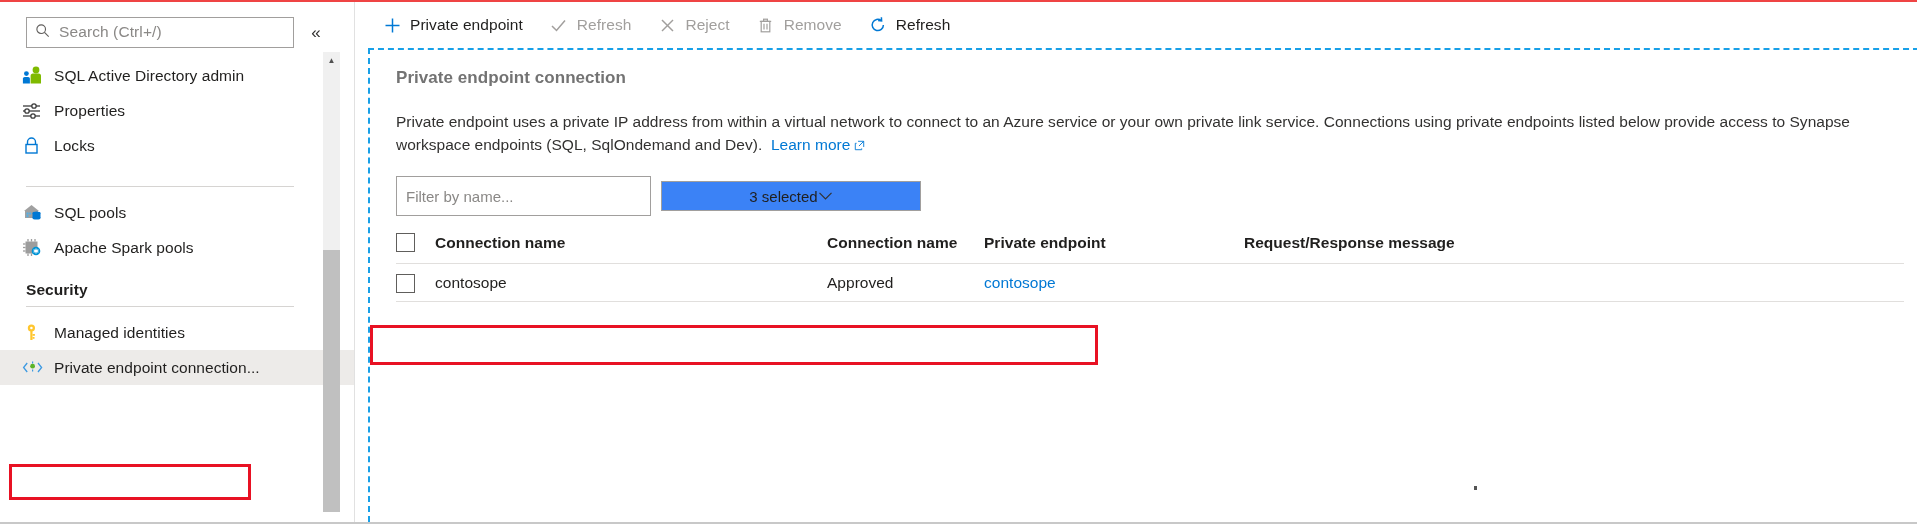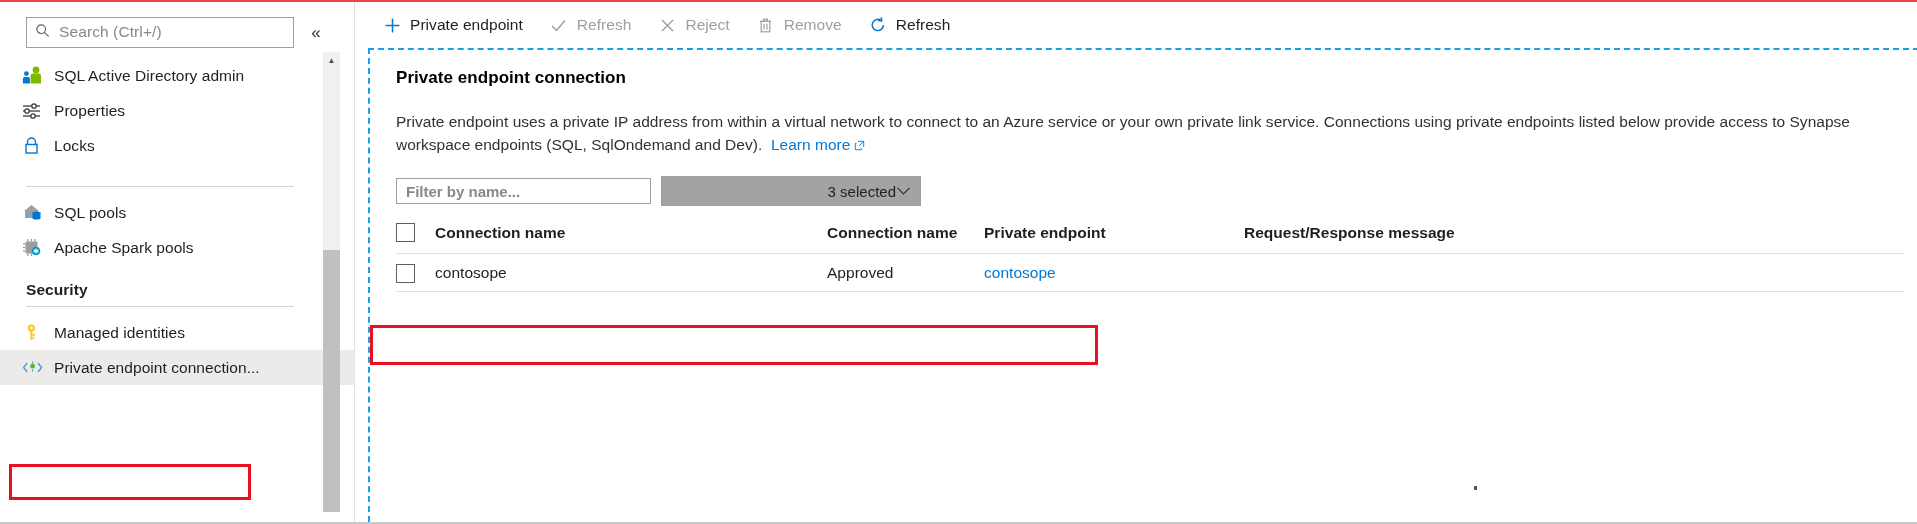--- a/index.html
+++ b/index.html
@@ -206,21 +206,21 @@
     border-bottom: 0;
     box-sizing: border-box;
     background: #ffffff;
   }
 
   .panel-inner { padding: 18px 26px 0 26px; }
 
   .panel-title {
     font-size: 17px;
     font-weight: bold;
-    color: #000000;
+    color: #737373;
     letter-spacing: .05px;
   }
 
   .panel-desc {
     margin-top: 22px;
     font-size: 15.5px;
     line-height: 23px;
     color: #323130;
     max-width: 1545px;
     letter-spacing: .02px;
@@ -236,44 +236,43 @@
     margin-left: 4px;
   }
 
   .filter-row {
     margin-top: 19px;
     display: flex;
     align-items: center;
   }
   .filter-input {
     width: 255px;
-    height: 26px;
+    height: 40px;
     border: 1px solid #a19f9d;
     box-sizing: border-box;
     display: flex;
     align-items: center;
     padding: 0 9px;
     background: #ffffff;
-    font-weight: bold;
   }
   .filter-input .ph {
     font-size: 15px;
     color: #8a8886;
   }
   .filter-select {
     width: 260px;
     height: 30px;
     margin-left: 10px;
     border: 1px solid #a19f9d;
     box-sizing: border-box;
     display: flex;
     align-items: center;
-    justify-content: flex-end;
+    justify-content: center;
     padding: 14px 9px;
-    background: #a3a3a3;
+    background: #3b82f6;
   }
   .filter-select .val {
     font-size: 15px;
     color: #201f1e;
   }
 
   
   table.grid {
     margin-top: 17px;
     border-collapse: collapse;

